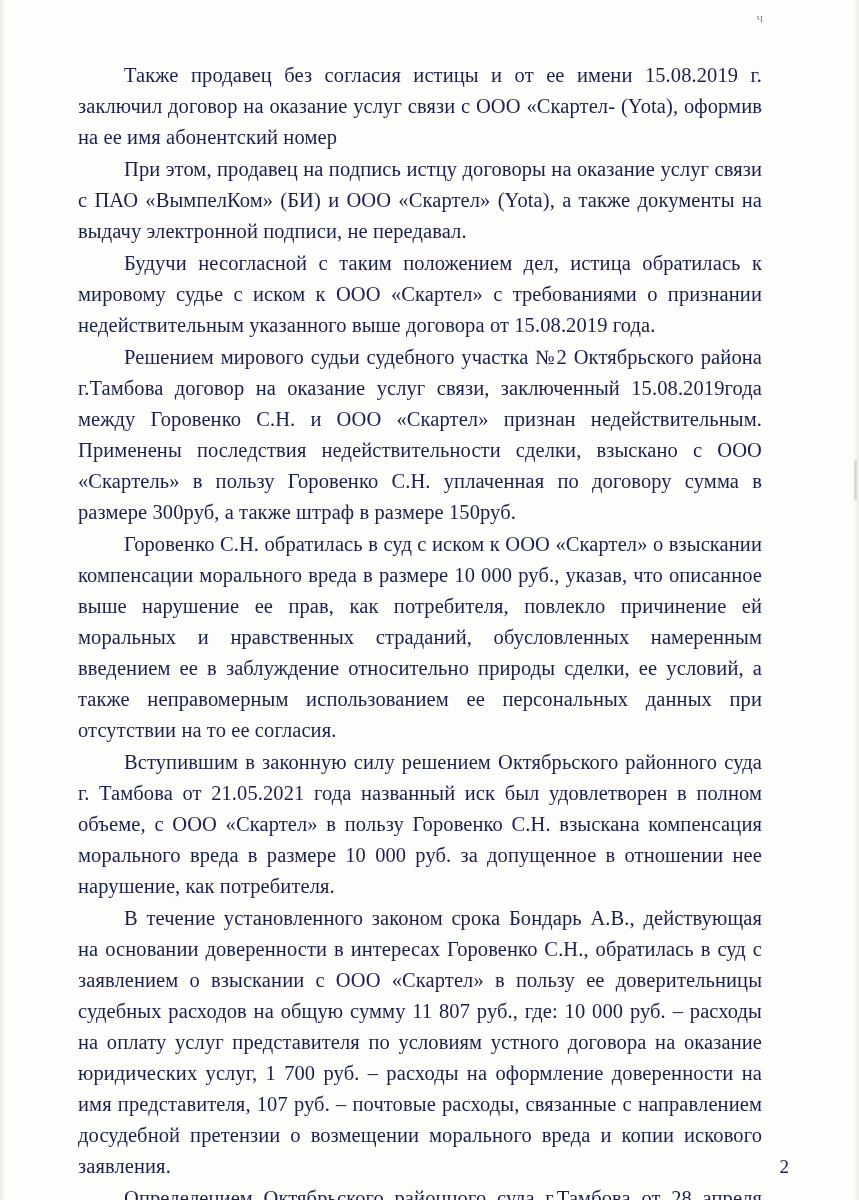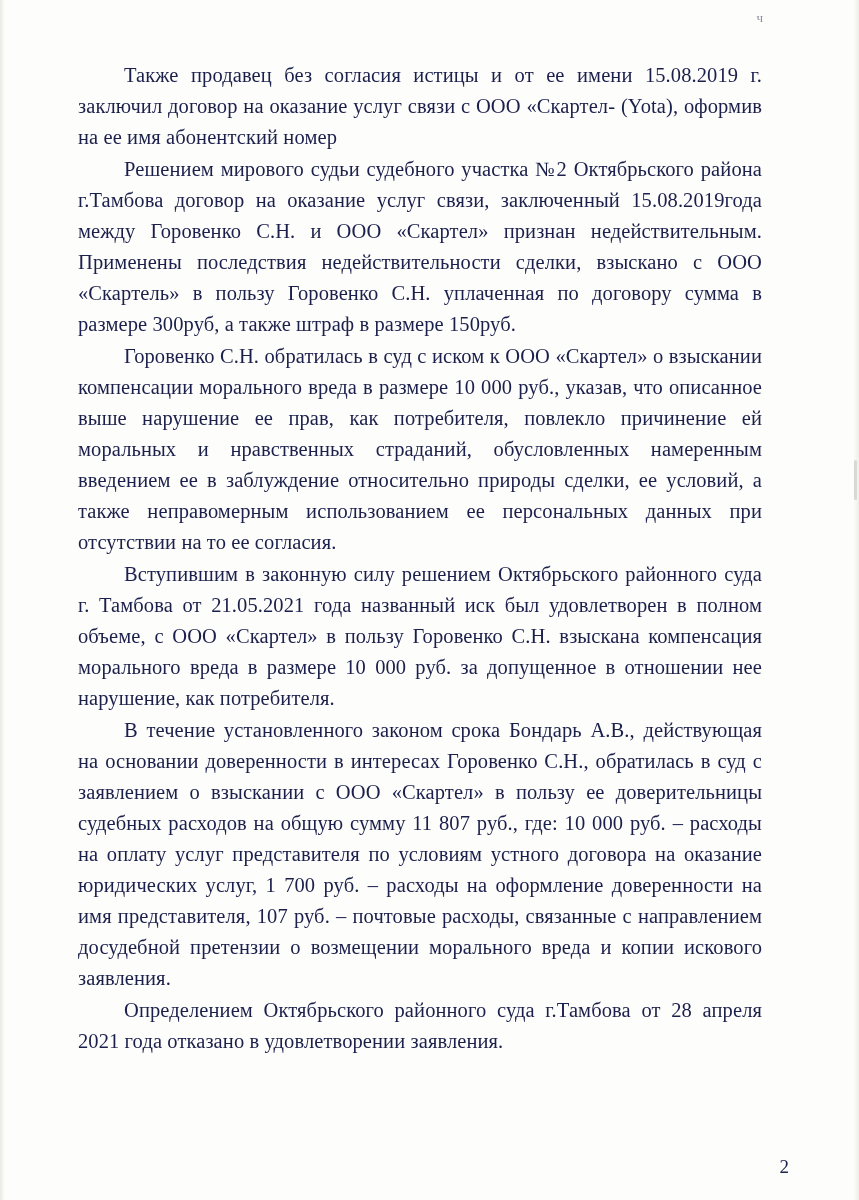--- a/index.html
+++ b/index.html
@@ -85,20 +85,22 @@
 
 <div class="page">
 
   <div class="scan-edge-left"></div>
   <div class="scan-edge-right"></div>
   <div class="scan-mark-top">ч</div>
   <div class="scan-mark-mid"></div>
 
   <div class="content">
     <p class="para">Также продавец без согласия истицы и от ее имени 15.08.2019 г. заключил договор на оказание услуг связи с ООО «Скартел- (Yota), оформив на ее имя абонентский номер</p>
+    <p class="para">При этом, продавец на подпись истцу договоры на оказание услуг связи с ПАО «ВымпелКом» (БИ) и ООО «Скартел» (Yota), а также документы на выдачу электронной подписи, не передавал.</p>
+    <p class="para">Будучи несогласной с таким положением дел, истица обратилась к мировому судье с иском к ООО «Скартел» с требованиями о признании недействительным указанного выше договора от 15.08.2019 года.</p>
     <p class="para">Решением мирового судьи судебного участка №2 Октябрьского района г.Тамбова договор на оказание услуг связи, заключенный 15.08.2019года между Горовенко С.Н. и ООО «Скартел» признан недействительным. Применены последствия недействительности сделки, взыскано с ООО «Скартель» в пользу Горовенко С.Н. уплаченная по договору сумма в размере 300руб, а также штраф в размере 150руб.</p>
     <p class="para">Горовенко С.Н. обратилась в суд с иском к ООО «Скартел» о взыскании компенсации морального вреда в размере 10 000 руб., указав, что описанное выше нарушение ее прав, как потребителя, повлекло причинение ей моральных и нравственных страданий, обусловленных намеренным введением ее в заблуждение относительно природы сделки, ее условий, а также неправомерным использованием ее персональных данных при отсутствии на то ее согласия.</p>
     <p class="para">Вступившим в законную силу решением Октябрьского районного суда г. Тамбова от 21.05.2021 года названный иск был удовлетворен в полном объеме, с ООО «Скартел» в пользу Горовенко С.Н. взыскана компенсация морального вреда в размере 10 000 руб. за допущенное в отношении нее нарушение, как потребителя.</p>
     <p class="para">В течение установленного законом срока Бондарь А.В., действующая на основании доверенности в интересах Горовенко С.Н., обратилась в суд с заявлением о взыскании с ООО «Скартел» в пользу ее доверительницы судебных расходов на общую сумму 11 807 руб., где: 10 000 руб. – расходы на оплату услуг представителя по условиям устного договора на оказание юридических услуг, 1 700 руб. – расходы на оформление доверенности на имя представителя, 107 руб. – почтовые расходы, связанные с направлением досудебной претензии о возмещении морального вреда и копии искового заявления.</p>
     <p class="para">Определением Октябрьского районного  суда г.Тамбова от 28 апреля 2021 года отказано в удовлетворении заявления.</p>
 
   </div>
 
   <div class="page-number">2</div>
 

